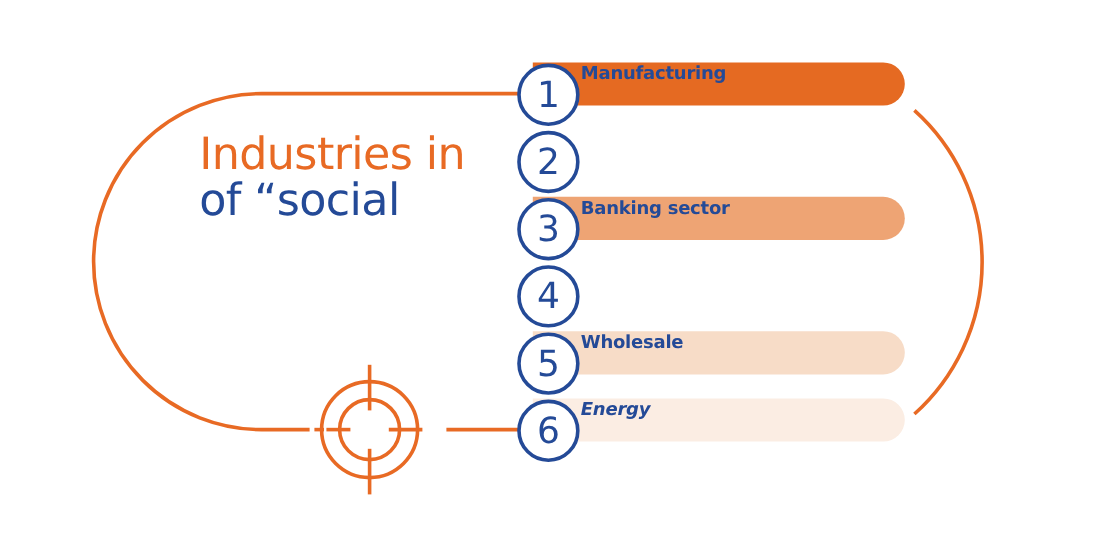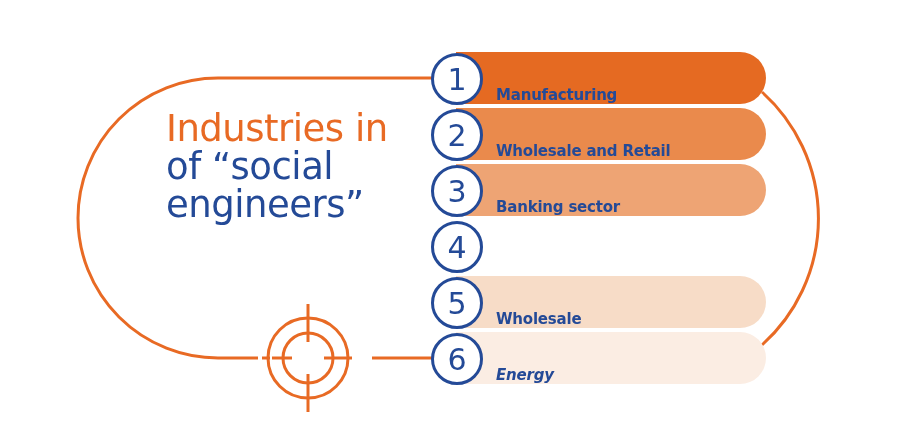--- a/index.html
+++ b/index.html
@@ -3,21 +3,21 @@
 <meta charset="utf-8">
 <style>
   html,body{margin:0;padding:0;background:#ffffff;}
   body{width:919px;height:448px;position:relative;overflow:hidden;font-family:"Liberation Sans",sans-serif;}
   .canvas{position:absolute;left:0;top:0;width:919px;height:448px;}
   svg.frame{position:absolute;left:0;top:0;}
   .title{position:absolute;left:166px;top:110px;font-family:"DejaVu Sans",sans-serif;font-size:37px;line-height:38px;letter-spacing:-0.5px;}
   .title .l{display:block;white-space:nowrap;}
   .title .orange{color:#e86a24;}
   .title .blue{color:#244a97;}
-  .row{position:absolute;left:456px;width:310px;height:52px;border-radius:0 27px 27px 0;display:flex;align-items:flex-end;}
+  .row{position:absolute;left:444px;width:310px;height:36px;border-radius:0 27px 27px 0;display:flex;align-items:flex-start;}
   .row .label{margin-left:40px;font-family:"DejaVu Sans",sans-serif;font-weight:bold;font-size:15px;color:#244a97;letter-spacing:-0.2px;white-space:nowrap;}
   .num{position:absolute;left:431px;width:46px;height:46px;border:3px solid #244a97;border-radius:50%;background:#ffffff;display:flex;align-items:center;justify-content:center;font-family:"DejaVu Sans",sans-serif;font-size:30px;color:#244a97;box-sizing:content-box;}
 </style>
 </head>
 <body>
 
 <div class="canvas">
 
   <svg class="frame" width="919" height="448" viewBox="0 0 919 448">
 
@@ -34,34 +34,30 @@
       <line x1="308" y1="304" x2="308" y2="342"></line>
       <line x1="308" y1="374" x2="308" y2="412"></line>
       <line x1="272" y1="358" x2="292" y2="358"></line>
       <line x1="324" y1="358" x2="352" y2="358"></line>
     </g>
   </svg>
 
   <div class="title">
     <span class="l orange">Industries in</span>
     <span class="l blue">of “social</span>
-    <span class="l blue">engineers”</span>
   </div>
 
   <div class="row" style="top:332px;background:#fbede3;font-style:italic;">
     <span class="label">Energy</span>
   </div>
   <div class="row" style="top:276px;background:#f7dcc7;">
     <span class="label">Wholesale</span>
   </div>
   <div class="row" style="top:164px;background:#eea474;">
     <span class="label">Banking sector</span>
-  </div>
-  <div class="row" style="top:108px;background:#ea8a4c;">
-    <span class="label">Wholesale and Retail</span>
   </div>
   <div class="row" style="top:52px;background:#e56a22;">
     <span class="label">Manufacturing</span>
   </div>
 
   <div class="num" style="top:53px;">1</div>
   <div class="num" style="top:109px;">2</div>
   <div class="num" style="top:165px;">3</div>
   <div class="num" style="top:221px;">4</div>
   <div class="num" style="top:277px;">5</div>

